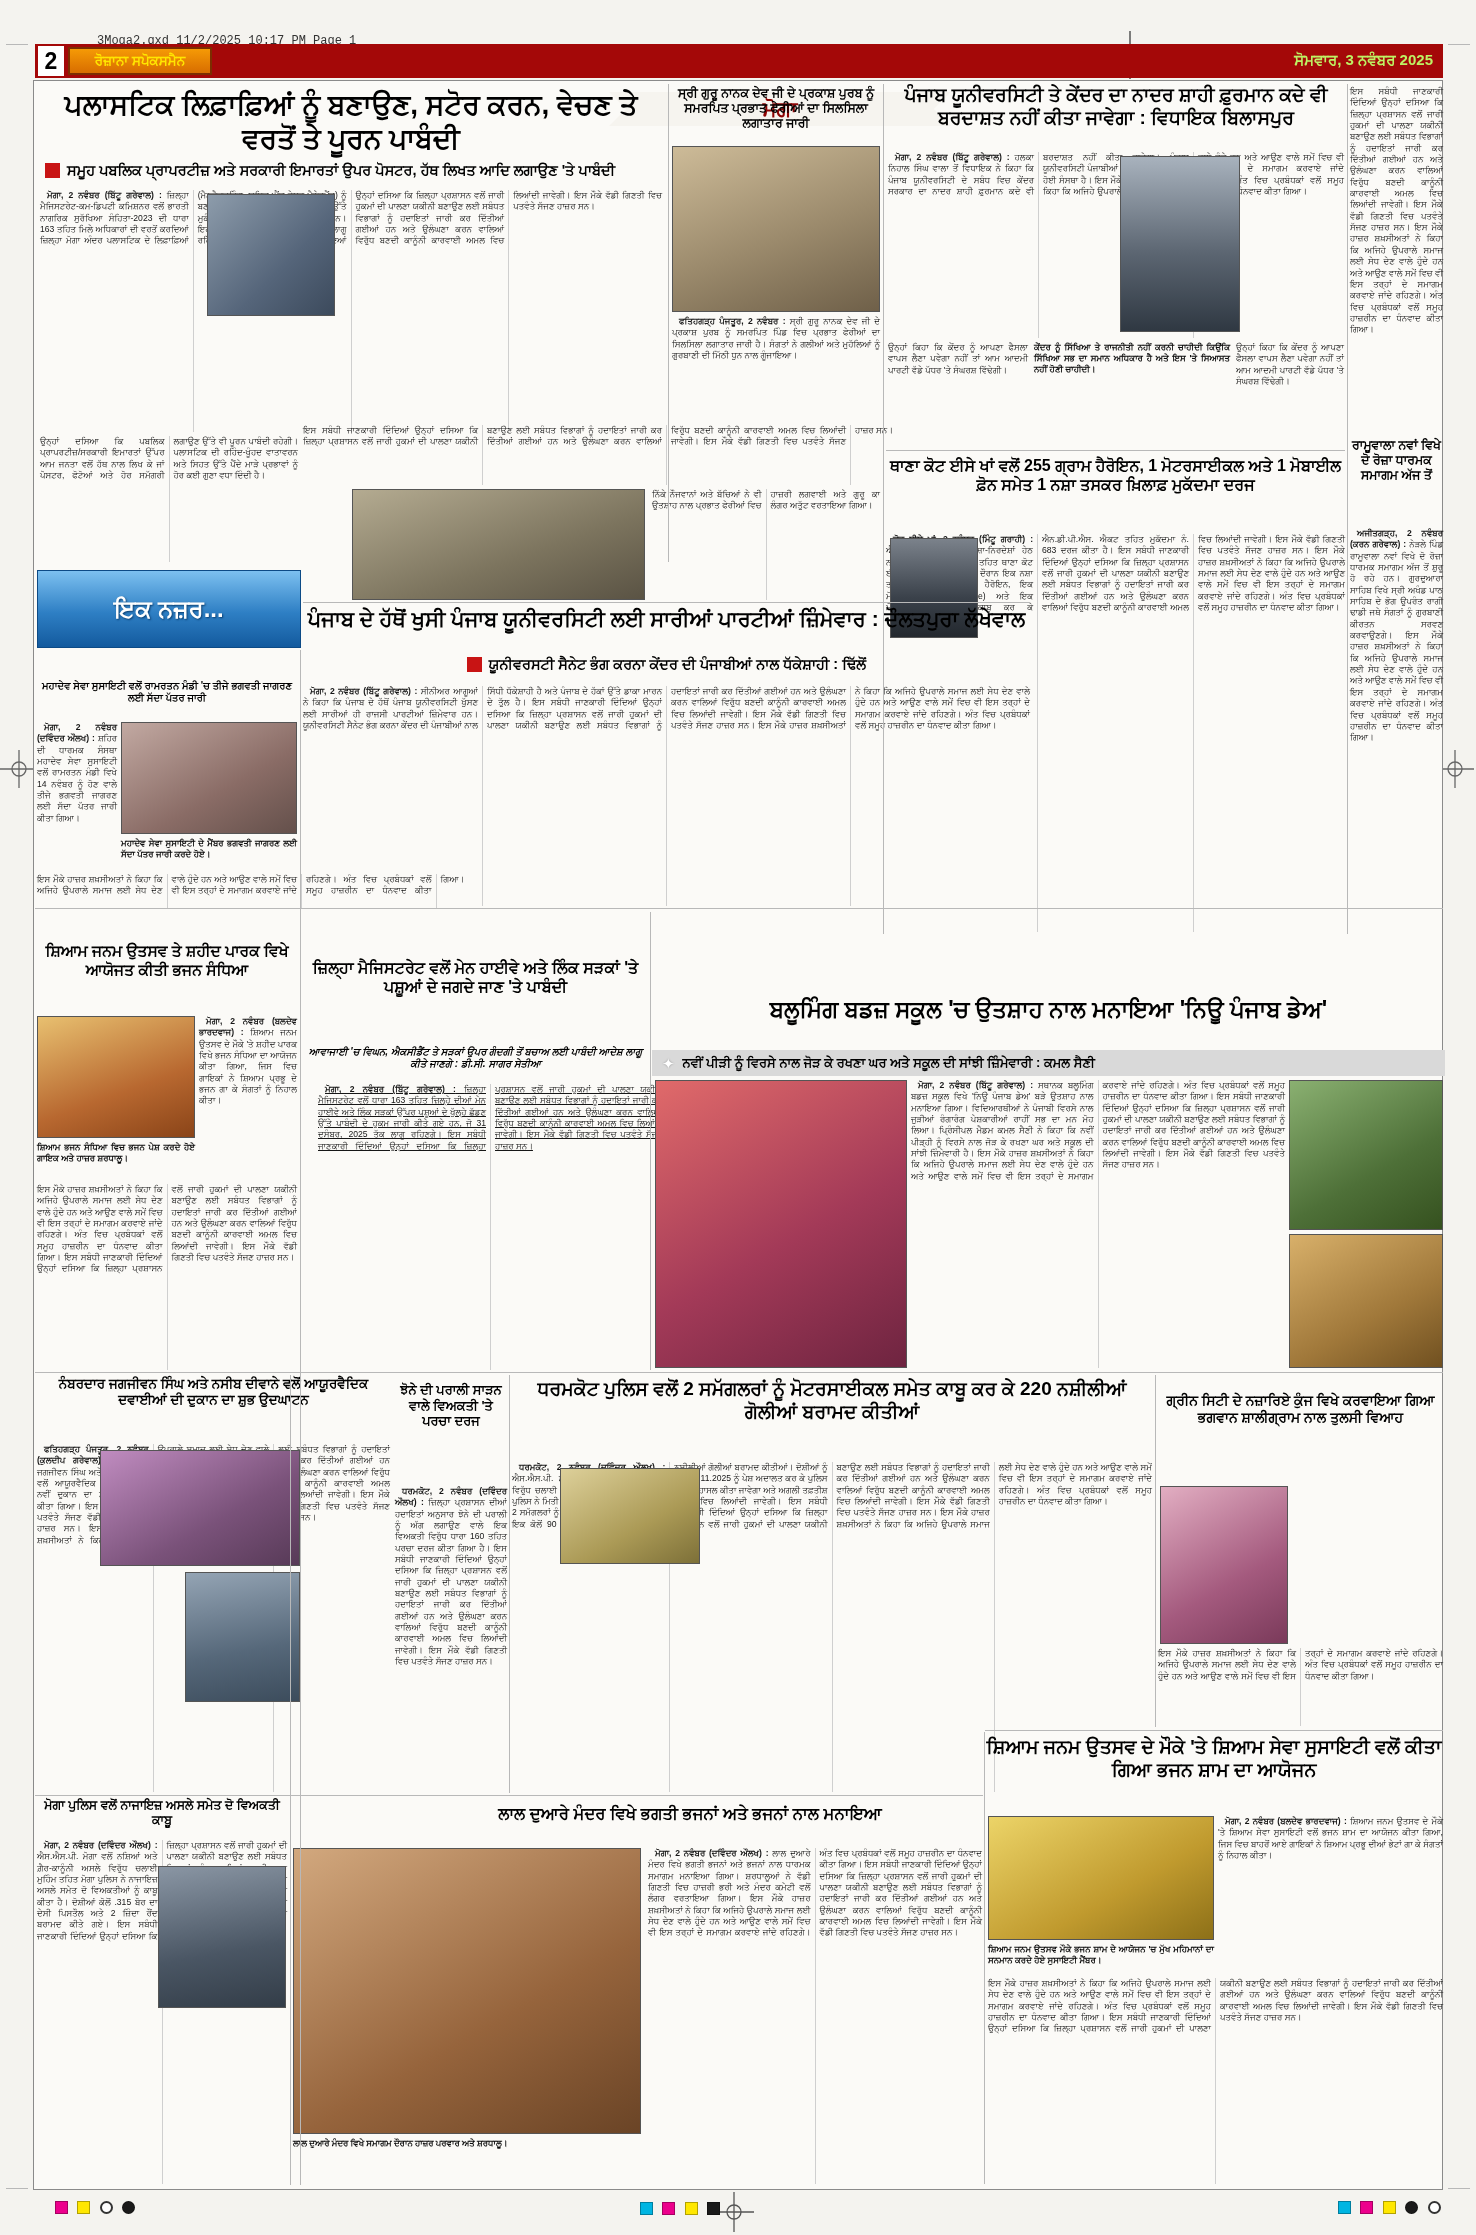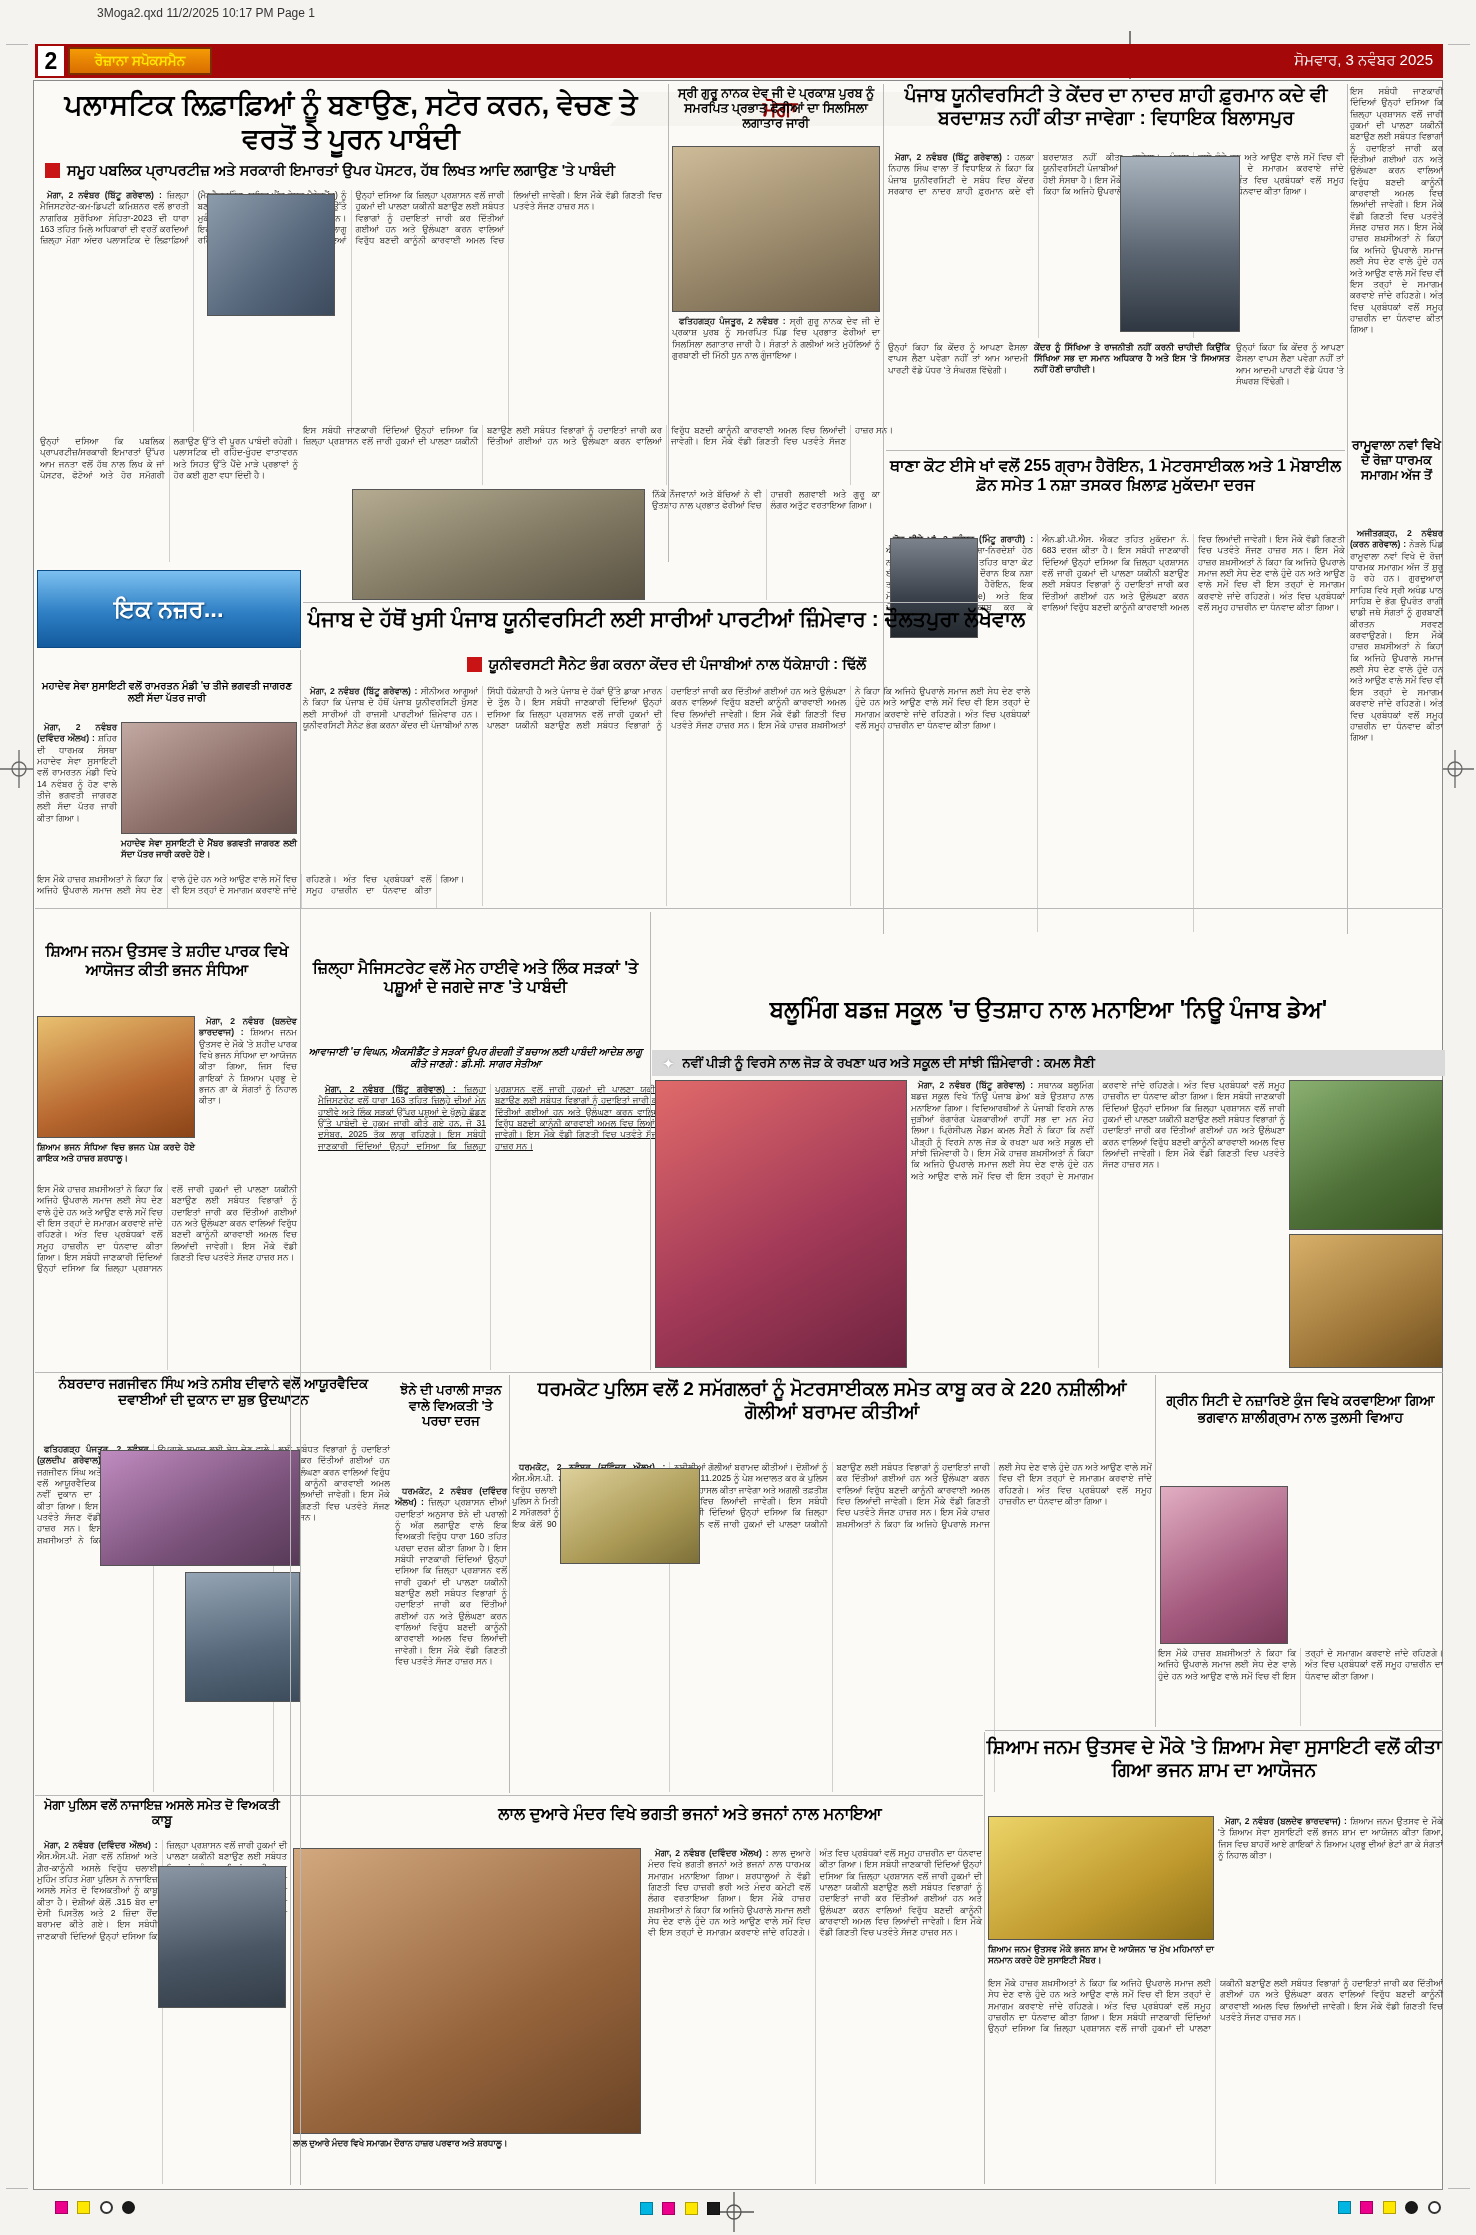--- a/index.html
+++ b/index.html
@@ -1,27 +1,27 @@
 <!DOCTYPE html>
 <html><head>
 <meta charset="utf-8">
 <style>
   html,body{margin:0;padding:0;background:#dddcd8;}
   .page{position:relative;width:1476px;height:2235px;background:#f4f3ef;overflow:hidden;
         font-family:"Liberation Sans","DejaVu Sans",sans-serif;}
   .abs{position:absolute;}
-  .mono{font-family:Liberation Sans, sans-serif;}
+  .mono{font-family:Liberation Mono, monospace;margin-top:28px;}
   .frame{border:1px solid #8a8a8a;background:#fbfaf7;}
   .mast{background:#a40808;}
   .numbox{background:#fff;color:#000;font-weight:bold;text-align:center;}
   .brandbox{background:linear-gradient(180deg,#f59a06,#d86d00);border:2px solid #7c2d00;
             color:#ffe600;font-weight:bold;text-align:center;}
   .ribbon{clip-path:polygon(0 0,100% 0,95% 50%,100% 100%,0 100%,5% 50%);
           background:#f6f4ef;color:#8d0404;font-weight:bold;text-align:center;}
-  .mdate{color:#ffffff;font-weight:normal;}
+  .mdate{color:#bef264;font-weight:bold;}
   .hd{font-weight:bold;color:#000;text-align:center;line-height:1.2;margin:0;}
   .bd{font-size:8.6px;line-height:1.32;text-align:justify;color:#161616;
       column-gap:9px;column-rule:1px solid #cfcfcf;}
   .c1{column-count:1}.c2{column-count:2}.c3{column-count:3}.c4{column-count:4}
   .byl{font-weight:bold;padding-left:7px;}
   .cap{font-size:8.6px;font-weight:bold;line-height:1.3;text-align:justify;color:#0c0c0c;}
   .photo{border:1px solid #555;box-sizing:border-box;}
   .subrow{display:flex;align-items:center;gap:7px;font-weight:bold;color:#000;}
   .redsq{width:15px;height:15px;background:#c81414;flex:0 0 auto;}
   .graybar{background:#d9d9d9;display:flex;align-items:center;gap:8px;font-weight:bold;

